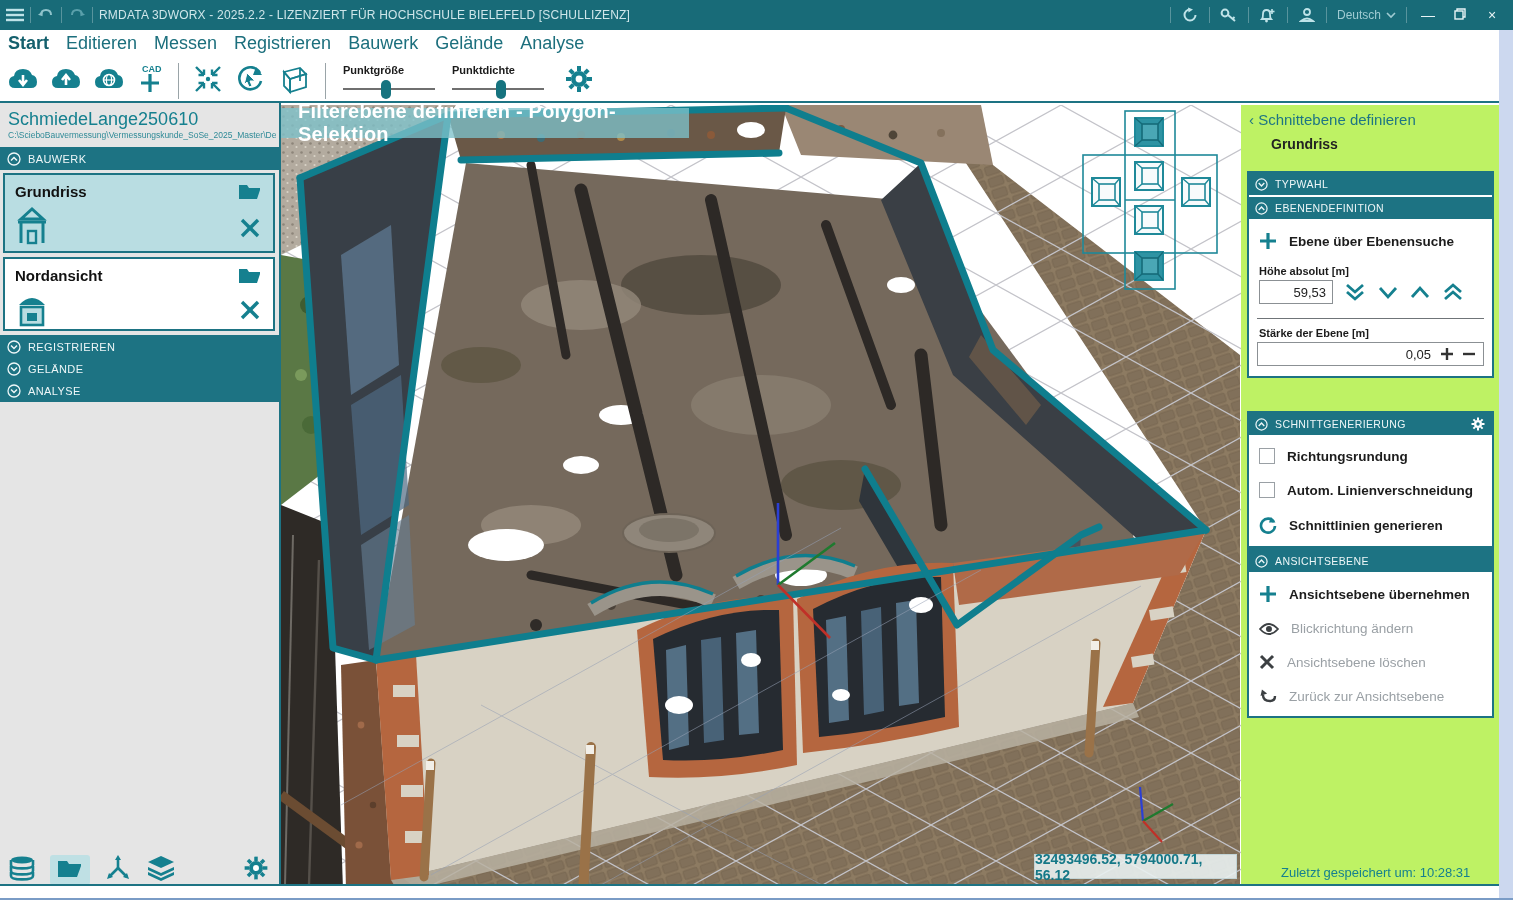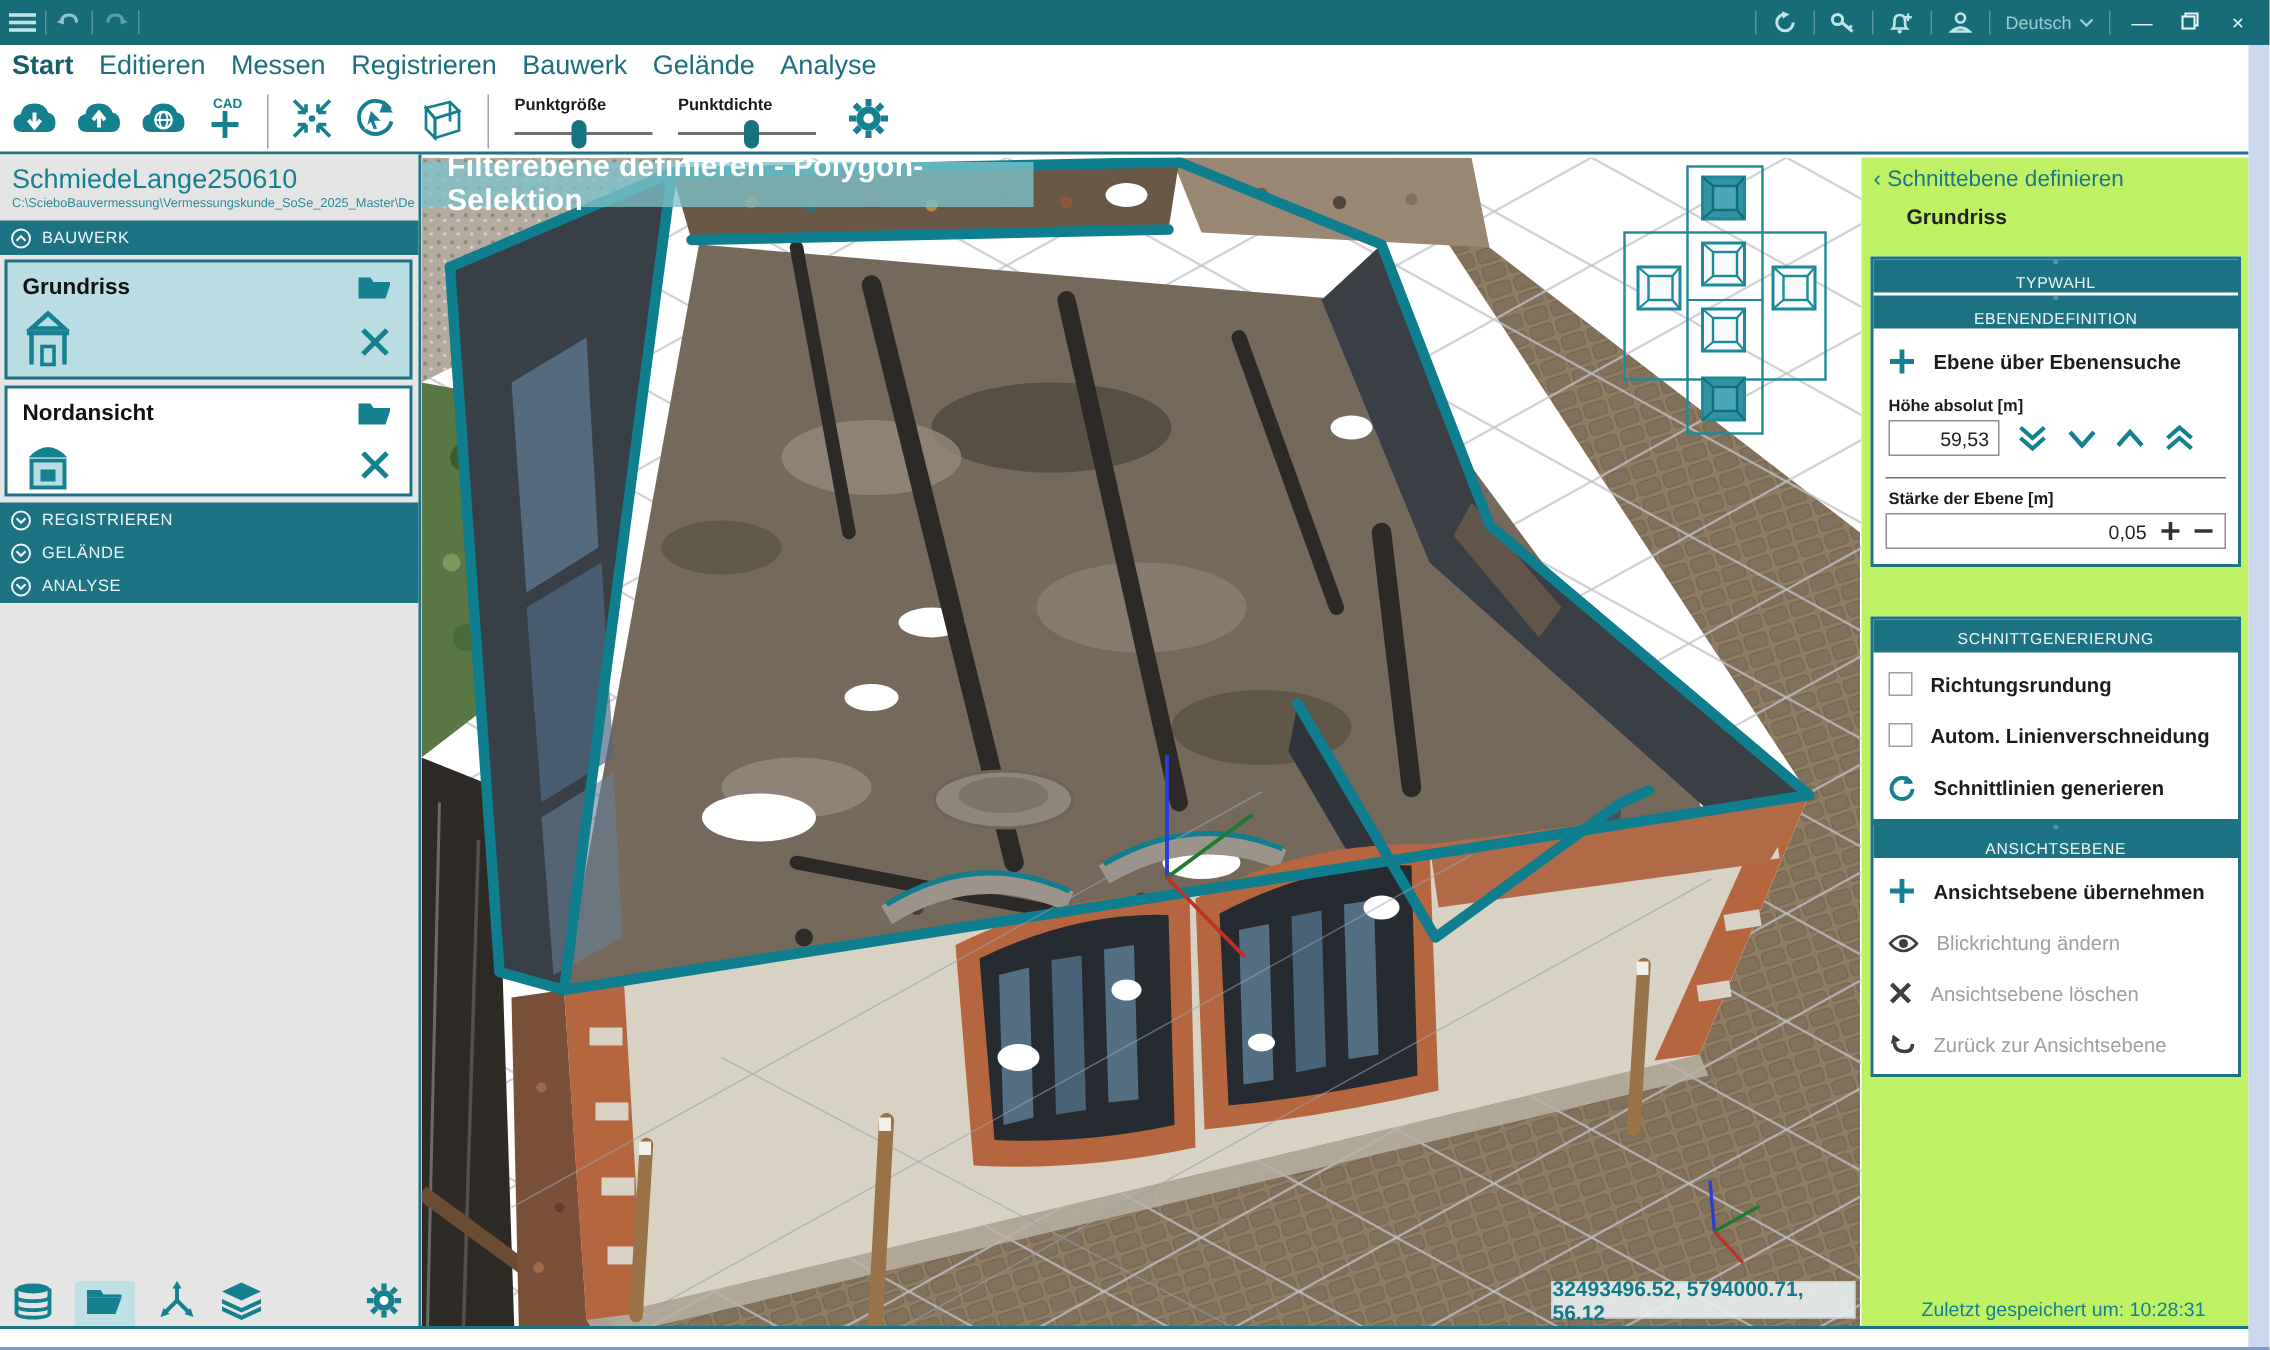--- a/index.html
+++ b/index.html
@@ -40,21 +40,21 @@
   .bb-active { background:#bfe0e4; border-radius:3px; padding:2px 6px; }
   
   .viewport { left:281px; top:105px; width:960px; height:785px; background:#fff; overflow:hidden; }
   .banner { position:absolute; left:0; top:3px; width:408px; height:30px; background:rgba(125,194,203,.78); color:#fff; font-size:20px; font-weight:600; display:flex; align-items:center; padding-left:17px; letter-spacing:.2px; }
   .coords { position:absolute; left:753px; top:749px; width:203px; height:25px; background:rgba(233,241,241,.9); border:1px solid #c2d4d6; color:#157887; font-size:14px; font-weight:700; display:flex; align-items:center; justify-content:center; }
   
   .rightpanel { left:1241px; top:105px; width:258px; height:876px; background:#bef264;padding-left:20px; }
   .rp-back { position:absolute; left:8px; top:6px; font-size:15px; color:#1e7584; }
   .rp-sub { position:absolute; left:30px; top:31px; font-size:14px; font-weight:700; color:#222; }
   .rp-box { position:absolute; left:6px; width:247px; background:#fff; border:2px solid #1d7383; }
-  .rp-hdr { height:22px; background:#1d7383; color:#eef7f8; font-size:10.5px; display:flex; align-items:center; gap:7px; padding:0 6px; letter-spacing:.4px;flex-direction:column; }
+  .rp-hdr { height:22px; background:#1d7383; color:#eef7f8; font-size:10.5px; display:flex; align-items:center; gap:7px; padding:0 6px; letter-spacing:.4px; }
   .rp-btn { display:flex; align-items:center; gap:12px; font-size:13.5px; font-weight:700; color:#1c1c1c; padding:9px 10px; }
   .rp-btn.dis { color:#9aa0a5; font-weight:400; }
   .rp-label { font-size:11px; font-weight:700; color:#1b1b1b; padding:6px 10px 3px; }
   .numbox { border:1px solid #8b9094; height:24px; display:flex; align-items:center; justify-content:flex-end; padding-right:6px; font-size:13px; color:#222; background:#fff; }
   .chk { width:16px; height:16px; border:1px solid #9aa0a5; background:#fff; flex:0 0 auto; }
   .rp-divider { height:1px; background:#6f7478; margin:10px 8px 2px; }
   .saved { position:absolute; left:40px; top:760px; font-size:13px; color:#15808f; }
   
   .scrollstrip { left:1499px; top:30px; width:14px; height:868px; background:#ccd8ef; }
   svg text { font-family:"Liberation Sans", sans-serif; }
@@ -81,20 +81,21 @@
         </svg>
     </div>
     <div class="tb-sep"></div>
     <div class="tb-ic">
       <svg width="16" height="14" viewBox="0 0 16 14">
           <path d="M13 7 Q13 2 8 2 Q3 2 3 7" fill="none" stroke="#5aa0ab" stroke-width="2"></path>
           <path d="M9.5 5 L12.5 9 L15.5 5 Z" fill="#5aa0ab" transform="rotate(35 13 7)"></path>
         </svg>
     </div>
     <div class="tb-sep"></div>
+    <div class="tb-title">RMDATA 3DWORX - 2025.2.2 - LIZENZIERT FÜR HOCHSCHULE BIELEFELD [SCHULLIZENZ]</div>
   </div>
   <div class="tb-right">
     <div class="tb-sep"></div>
     <div class="tb-ic">
       <svg width="16" height="16" viewBox="0 0 16 16">
           <path d="M13.5 8 A5.5 5.5 0 1 1 8 2.5" fill="none" stroke="#bfe3e8" stroke-width="2"></path>
           <path d="M6 0.5 L11 2.5 L6.5 5.5 Z" fill="#bfe3e8"></path>
         </svg>
     </div>
     <div class="tb-sep"></div>

